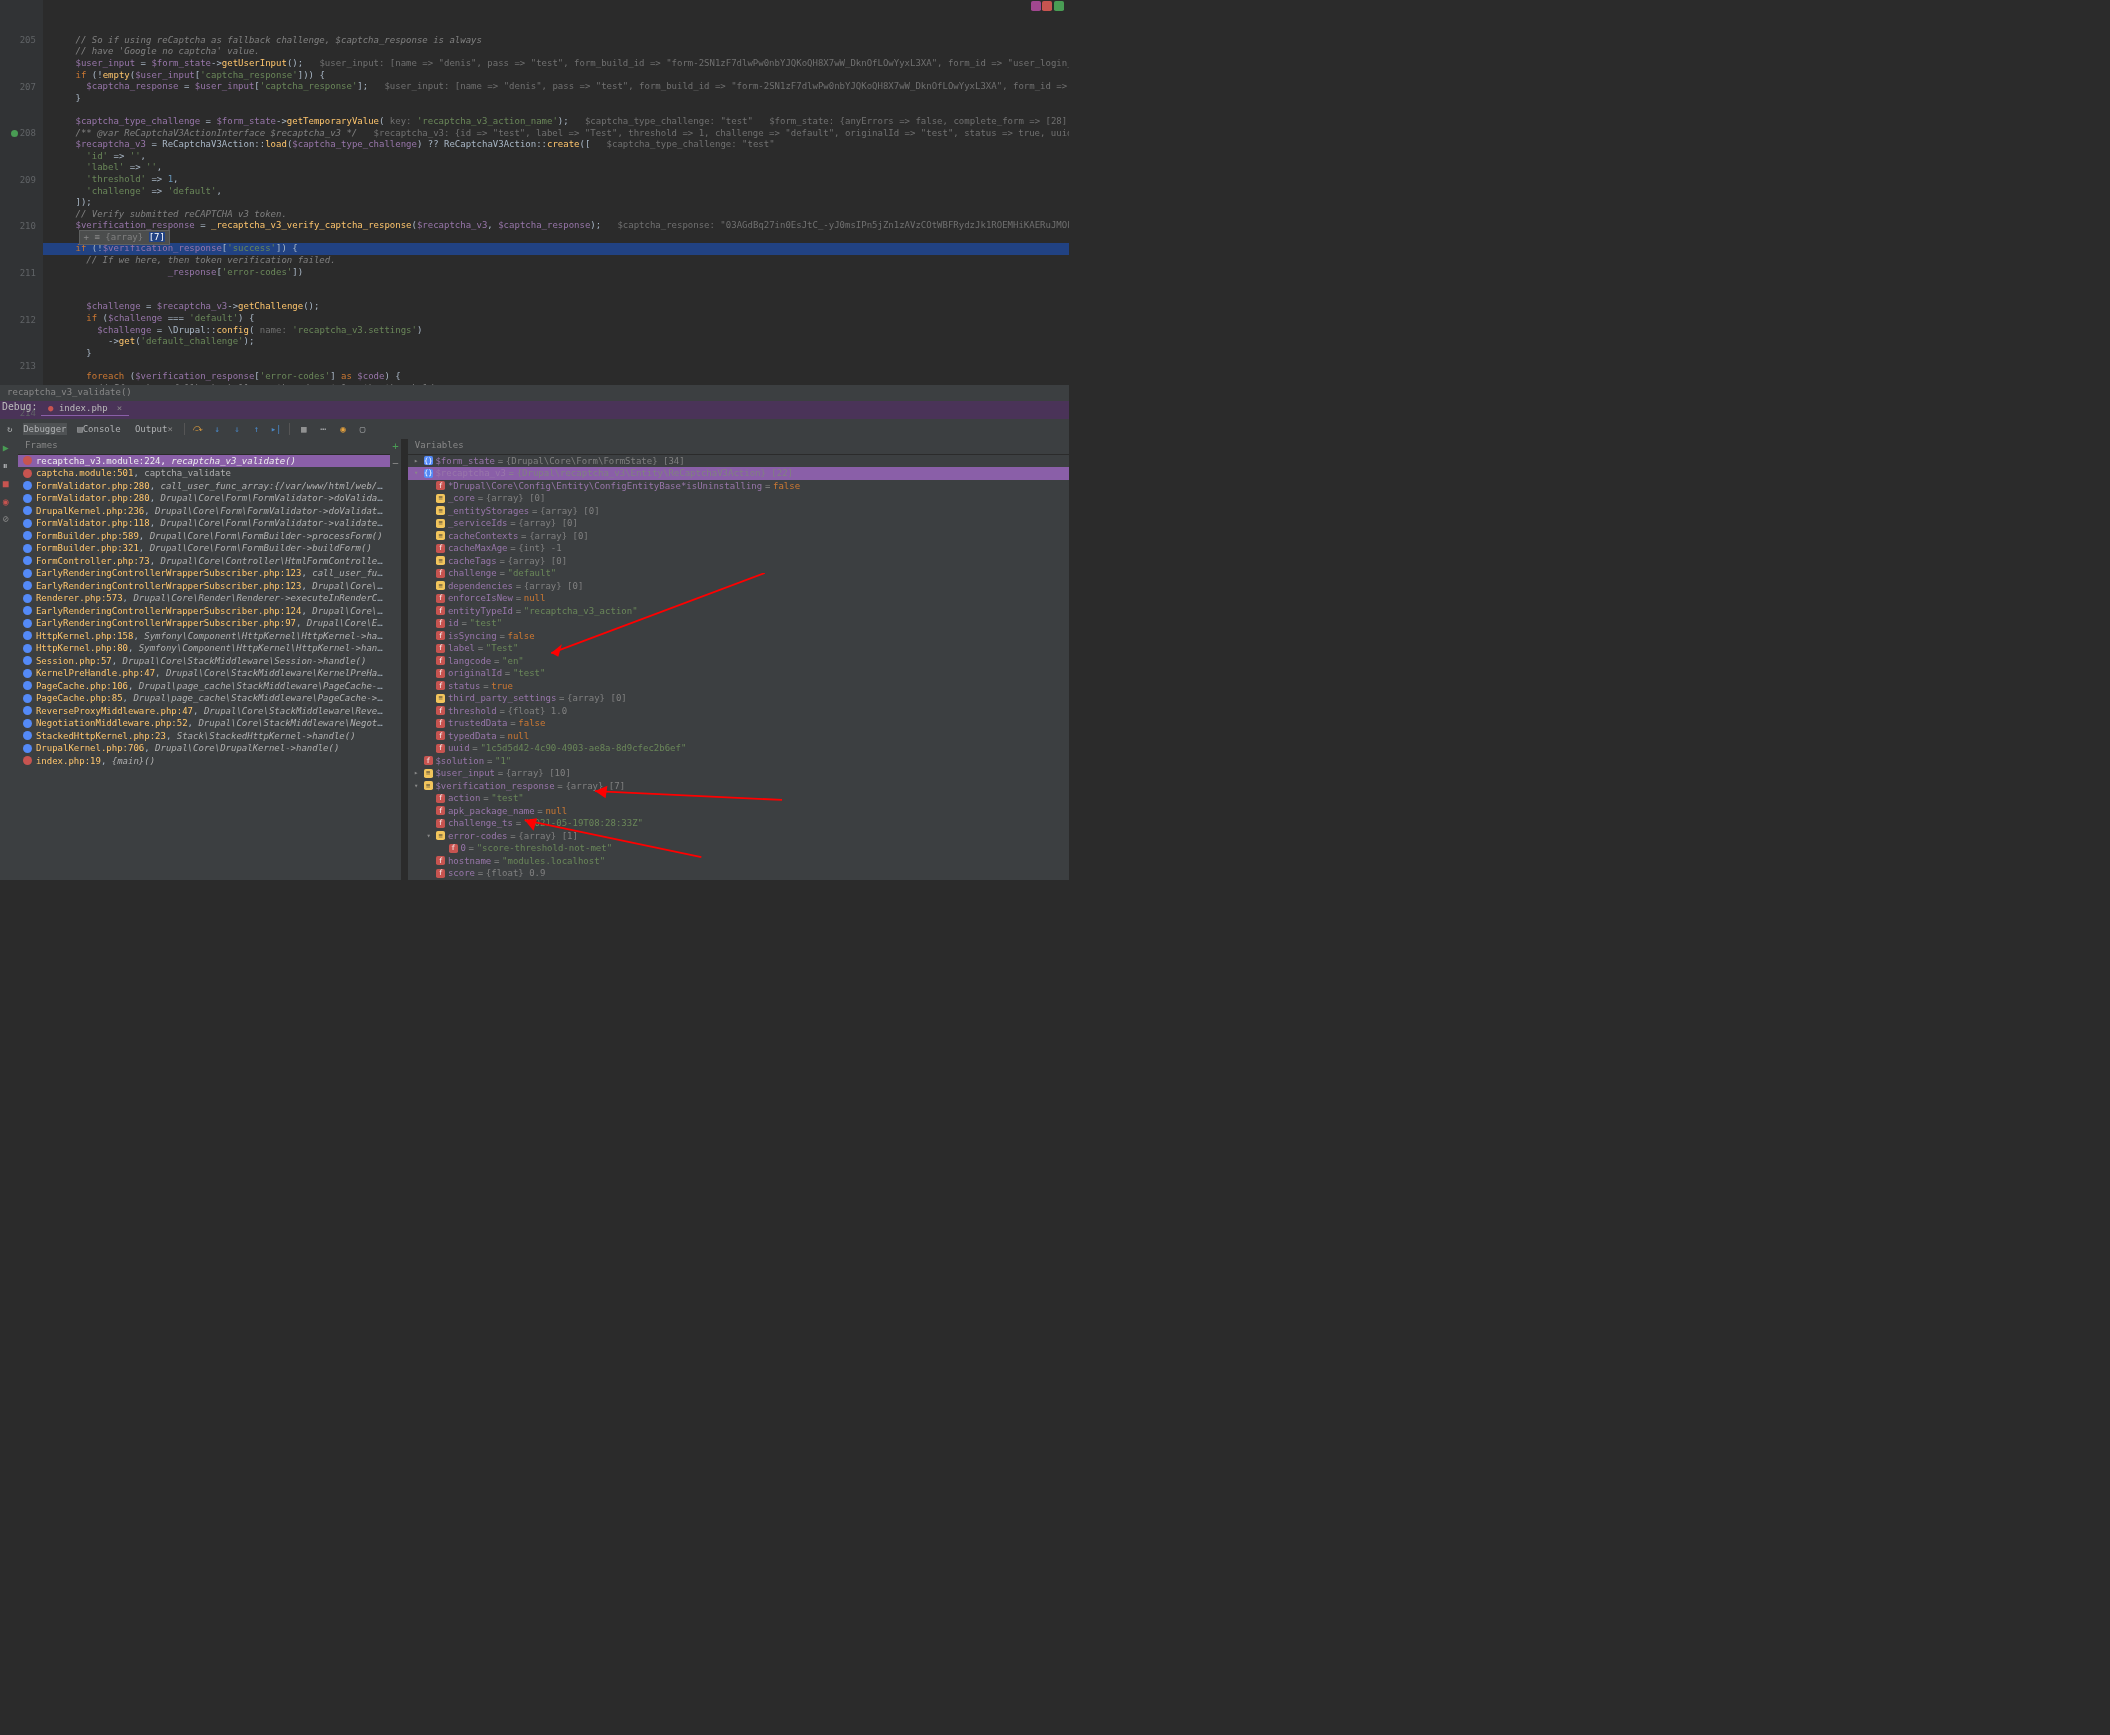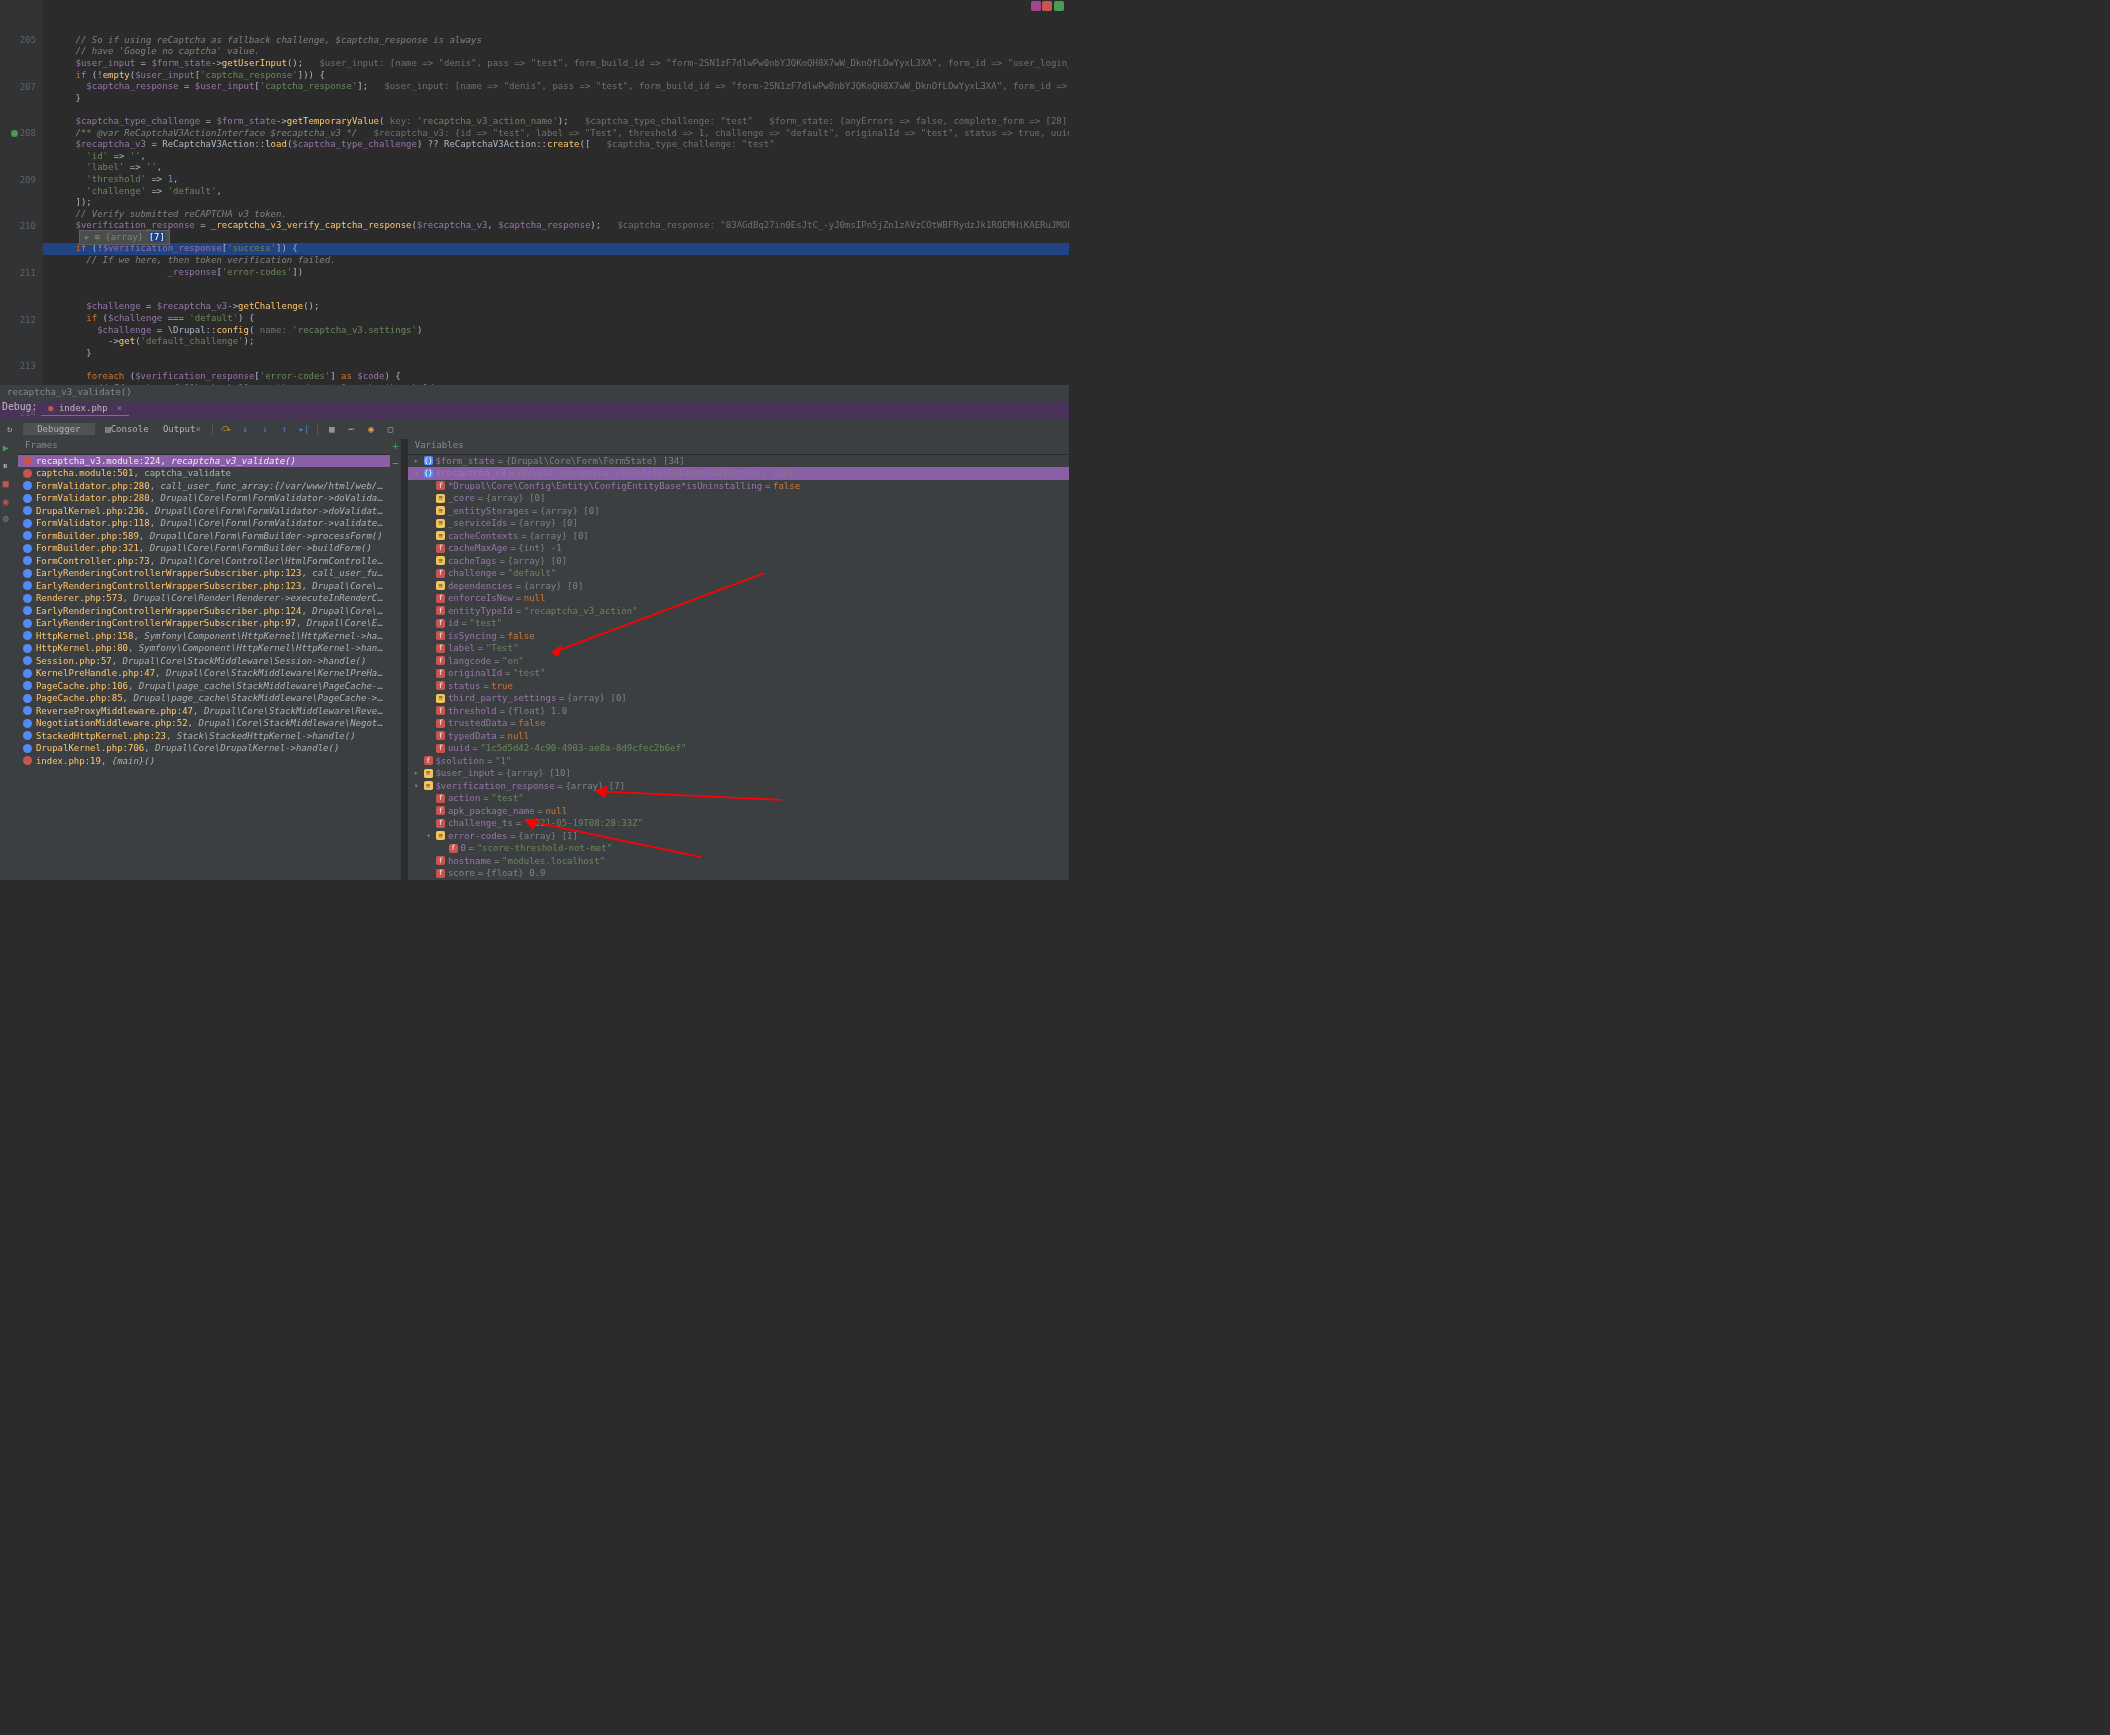--- a/index.html
+++ b/index.html
@@ -270,21 +270,21 @@
   <span>Debug:</span>
   <span class="debug-tab">
     <span style="color:#c75450">●</span>
     <span>index.php</span>
     <span class="tab-close">×</span>
   </span>
 </div>
 
 <div class="toolbar-row">
   <span class="tool-btn">↻</span>
-  <span class="tool-btn active" style="width:auto;padding:0 14px">
+  <span class="tool-btn active" style="width:auto;padding:0 0">
       <span>Debugger</span>
     </span>
   <span class="tool-btn" style="width:auto;padding:0 3.6px">▤ <span>Console</span></span>
   <span class="tool-btn" style="width:auto;padding:0 3.6px">
       <span>Output</span> 
       <span style="color:#888">×</span>
     </span>
   <span class="tool-sep"></span>
   <span class="tool-btn" style="color:#e8a33d">⤼</span>
   <span class="tool-btn" style="color:#4a88c7">↓</span>

